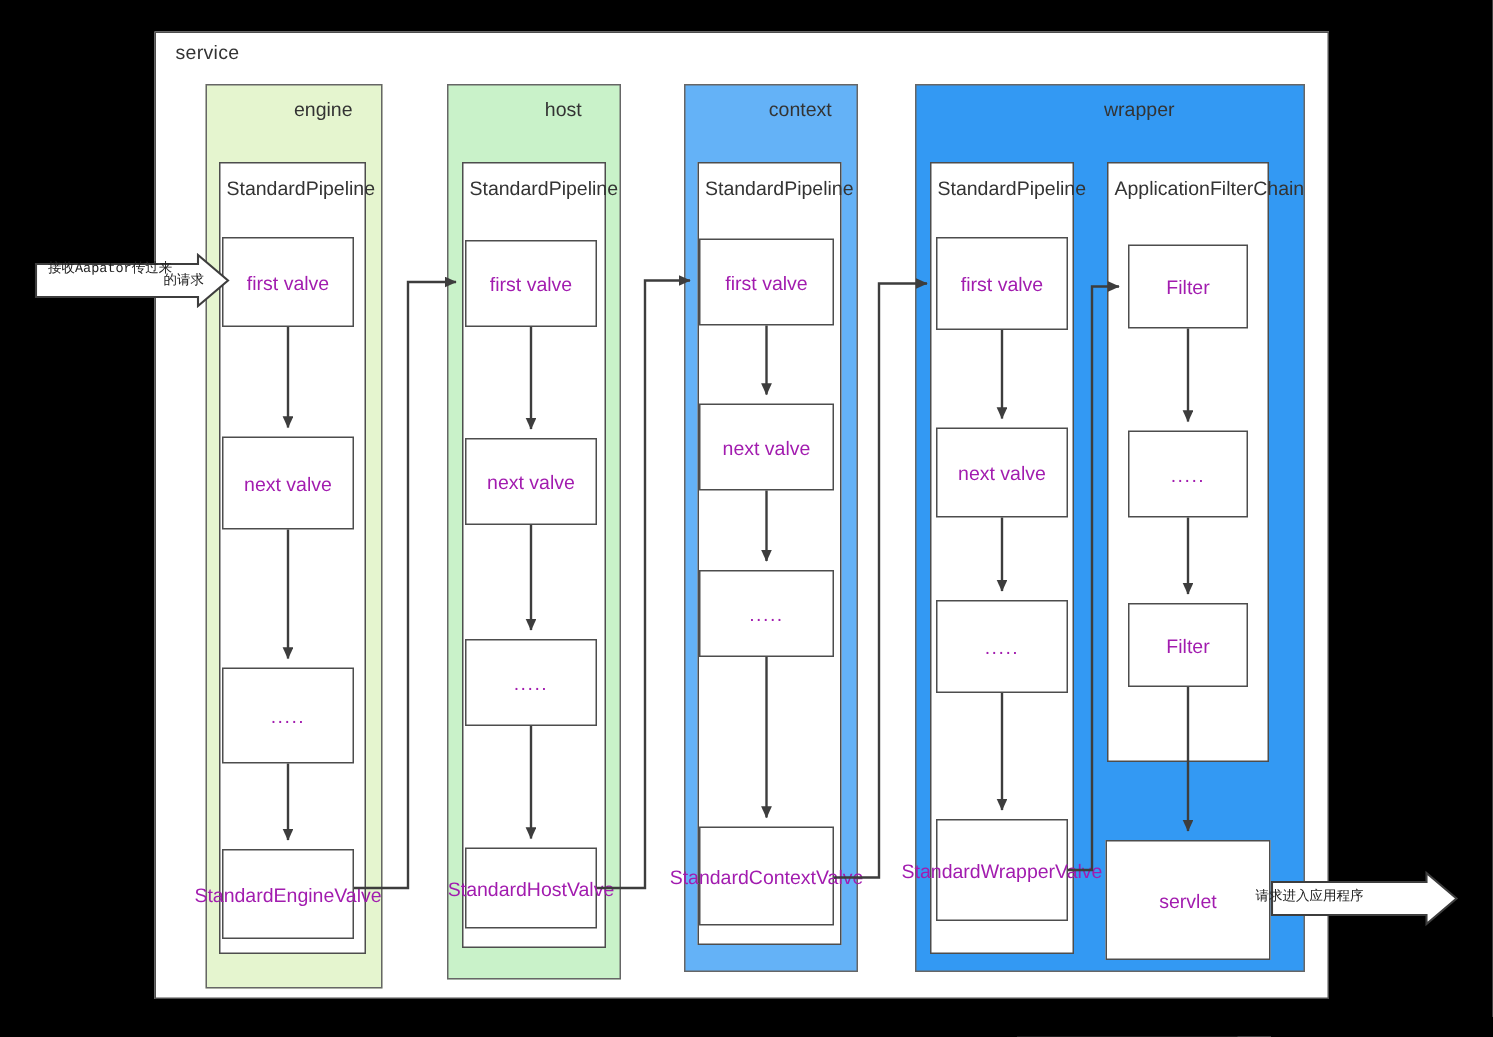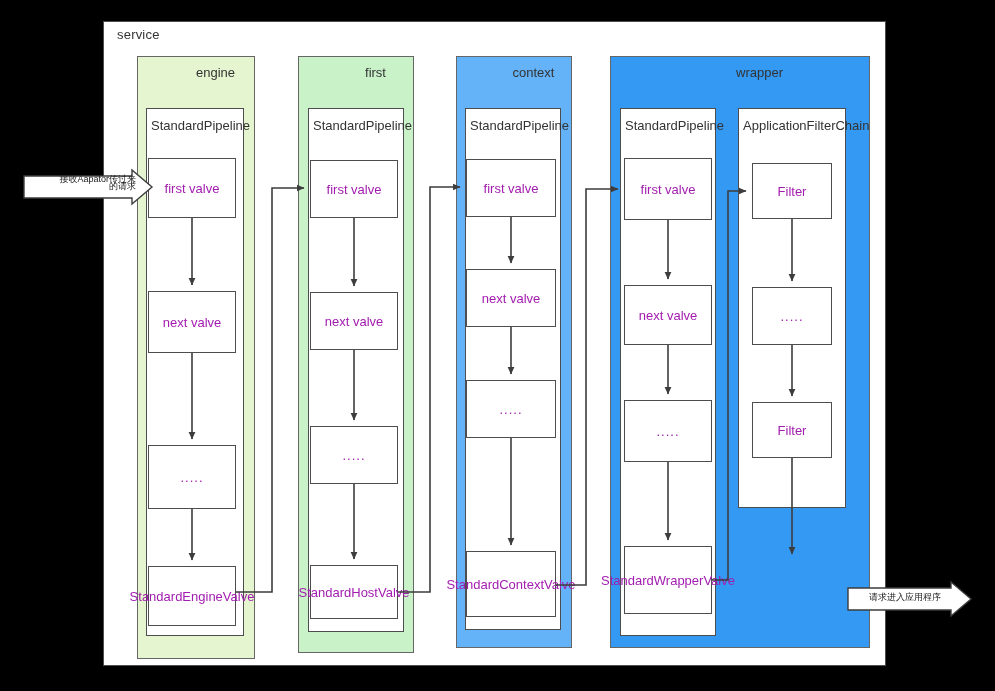--- a/index.html
+++ b/index.html
@@ -43,21 +43,21 @@
 
 <div class="stage">
 
   <div class="abs service"></div>
   <div class="abs service-label">service</div>
 
   <div class="abs panel p-engine">
     <div class="panel-title">engine</div>
   </div>
   <div class="abs panel p-host">
-    <div class="panel-title">first</div>
+    <div class="panel-title">host</div>
   </div>
   <div class="abs panel p-context">
     <div class="panel-title">context</div>
   </div>
   <div class="abs panel p-wrapper">
     <div class="panel-title">wrapper</div>
   </div>
 
   <div class="abs pipe pi-engine">
     <div class="pipe-title">StandardPipeline</div>
@@ -92,20 +92,21 @@
 
   <div class="abs node" style="left:624px;top:158px;width:88px;height:62px;">first valve</div>
   <div class="abs node" style="left:624px;top:285px;width:88px;height:60px;">next valve</div>
   <div class="abs node dots" style="left:624px;top:400px;width:88px;height:62px;">.....</div>
   <div class="abs node" style="left:624px;top:546px;width:88px;height:68px;">StandardWrapperValve</div>
 
   <div class="abs node" style="left:752px;top:163px;width:80px;height:56px;">Filter</div>
   <div class="abs node dots" style="left:752px;top:287px;width:80px;height:58px;">.....</div>
   <div class="abs node" style="left:752px;top:402px;width:80px;height:56px;">Filter</div>
 
+  <div class="abs node" style="left:737px;top:560px;width:110px;height:80px;">servlet</div>
 
   <svg class="arrowlayer" viewBox="0 0 995 691" xmlns="http://www.w3.org/2000/svg">
     <defs>
       <marker id="ah" markerWidth="9" markerHeight="9" refX="7.5" refY="3.6" orient="auto" markerUnits="userSpaceOnUse">
         <path d="M0,0 L8,3.6 L0,7.2 z" fill="#3d3d3d"></path>
       </marker>
       <marker id="ahw" markerWidth="9" markerHeight="9" refX="7.5" refY="3.6" orient="auto" markerUnits="userSpaceOnUse">
         <path d="M0,0 L8,3.6 L0,7.2 z" fill="#ffffff" stroke="#3d3d3d" stroke-width="1"></path>
       </marker>
     </defs>
@@ -139,17 +140,17 @@
       <line x1="792" y1="345" x2="792" y2="396" marker-end="url(#ah)"></line>
 
       <line x1="792" y1="458" x2="792" y2="554" marker-end="url(#ah)"></line>
 
       <path d="M24,176 L132,176 L132,170 L152,187 L132,204 L132,198 L24,198 z" fill="#ffffff" stroke="#3d3d3d" stroke-width="1.4"></path>
 
       <path d="M848,588 L951,588 L951,582 L971,599 L951,616 L951,610 L848,610 z" fill="#ffffff" stroke="#3d3d3d" stroke-width="1.4"></path>
     </g>
   </svg>
 
-  <div class="io-label" style="left:32px;top:174px;width:104px;text-align:right;line-height:11px;">接收Aapator传过来</div>
+  <div class="io-label" style="left:32px;top:174px;width:104px;text-align:left;line-height:11px;font-family:Liberation Mono, monospace;">接收Aapator传过来</div>
   <div class="io-label" style="left:32px;top:181px;width:104px;text-align:right;line-height:11px;">的请求</div>
-  <div class="io-label" style="left:857px;top:592px;width:96px;text-align:center;line-height:11px;">请求进入应用程序</div>
+  <div class="io-label" style="left:825px;top:592px;width:96px;text-align:center;line-height:11px;">请求进入应用程序</div>
 
 </div>
 
 </body></html>

